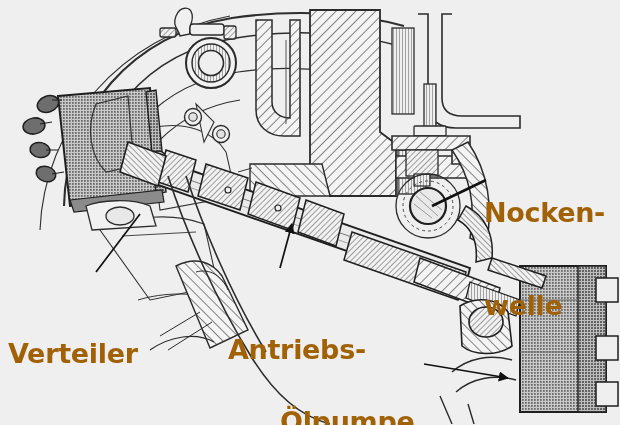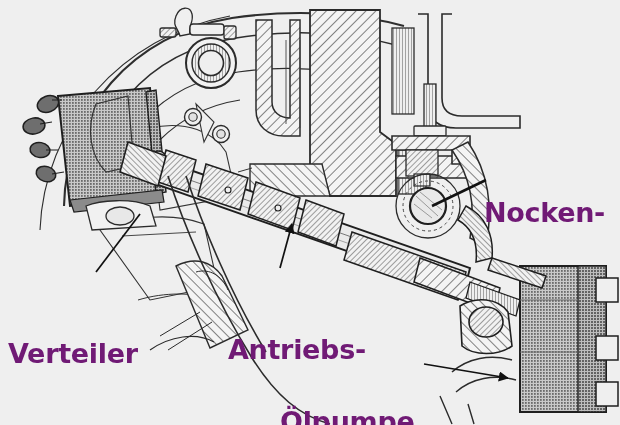--- a/index.html
+++ b/index.html
@@ -16,21 +16,21 @@
     font-family: "DejaVu Sans", "Liberation Sans", sans-serif;
   }
   #drawing {
     position: absolute;
     left: 0; top: 0;
     width: 620px;
     height: 425px;
   }
   .lbl {
     position: absolute;
-    color: #701a75;
+    color: #a16207;
     font-family: "DejaVu Sans", "Liberation Sans", sans-serif;
     font-weight: bold;
     font-size: 27px;
     line-height: 31px;
     letter-spacing: -0.3px;
     white-space: pre;
     -webkit-font-smoothing: none;
   }
   #label-nockenwelle { left: 484px; top: 135px; text-align: left; }
   #label-verteiler   { left: 8px;   top: 276px; }
@@ -233,20 +233,21 @@
     <g stroke="#111" fill="none">
       <line x1="486" y1="180" x2="432" y2="206" stroke-width="2.6"></line>
       <line x1="96" y1="272" x2="140" y2="214" stroke-width="1.7"></line>
       <line x1="280" y1="268" x2="292" y2="224" stroke-width="1.7" marker-end="url(#arrow)"></line>
       <line x1="424" y1="364" x2="508" y2="378" stroke-width="1.7" marker-end="url(#arrow)"></line>
     </g>
   </svg>
 
   <div class="lbl" id="label-nockenwelle">
     <div>Nocken-</div>
+    <div>welle</div>
   </div>
 
   <div class="lbl" id="label-verteiler">
     <div>Verteiler</div>
   </div>
 
   <div class="lbl" id="label-antriebs">
     <div>Antriebs-</div>
     
   </div>

